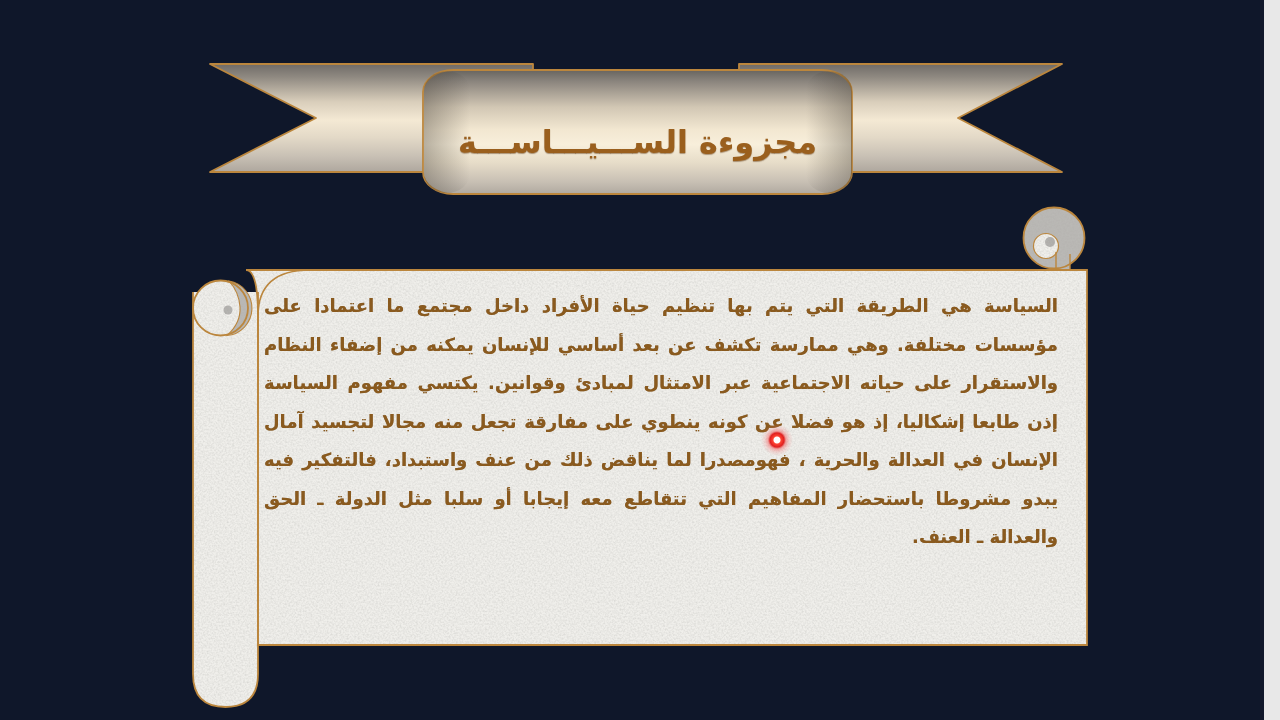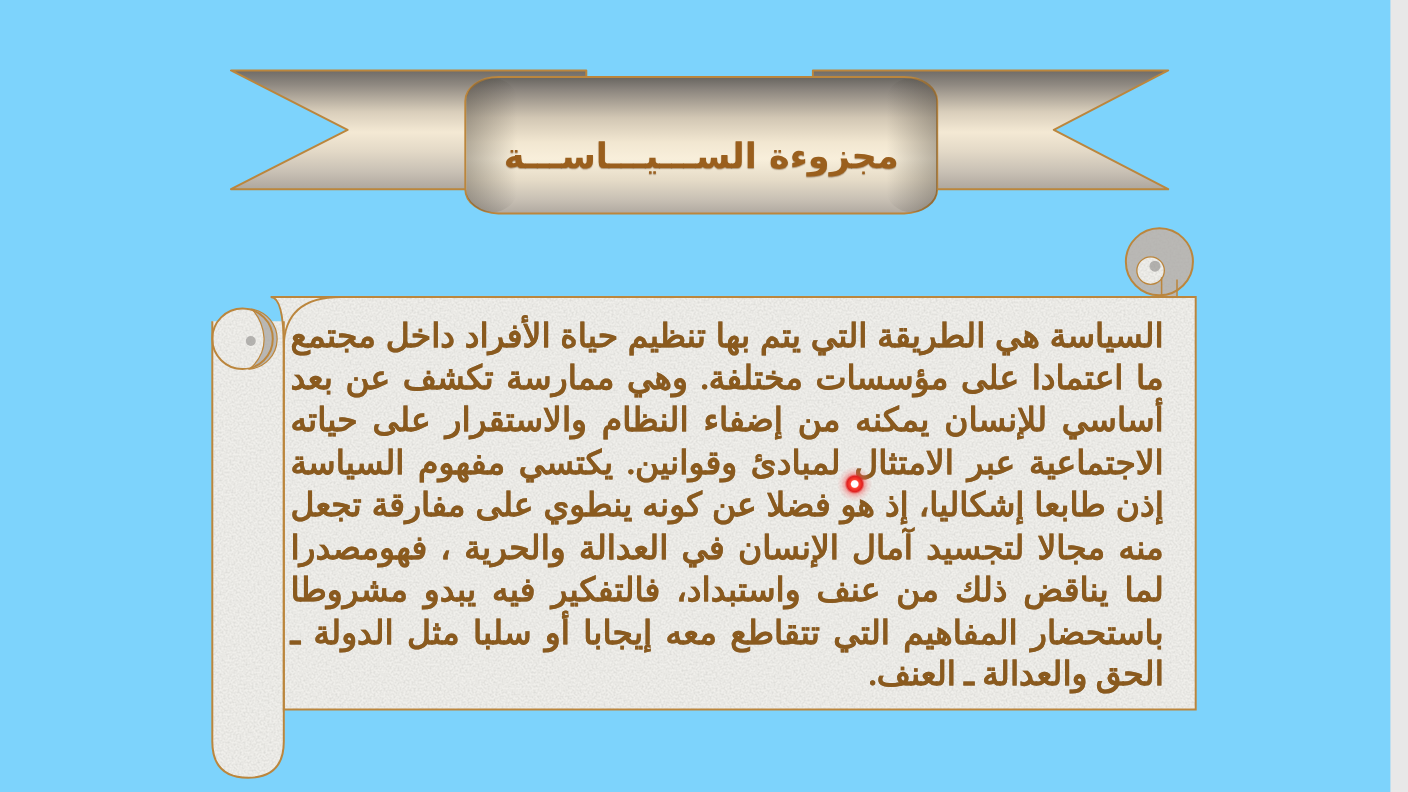--- a/index.html
+++ b/index.html
@@ -1,20 +1,20 @@
 <!DOCTYPE html>
 <html lang="ar"><head>
 <meta charset="utf-8">
 <style>
   html, body { margin: 0; padding: 0; background: #e8e8e8; }
   .stage {
     position: relative;
     width: 1264px;
     height: 720px;
-    background: #7dd3fc;
+    background: #0f172a;
     overflow: hidden;
     font-family: "DejaVu Sans", sans-serif;
   }
   .stage svg.graphics {
     position: absolute;
     left: 0; top: 0;
     width: 1280px; height: 720px;
   }
   .banner-title {
     position: absolute;
@@ -32,26 +32,25 @@
     text-shadow: 0 1px 1px rgba(90,48,8,0.45);
     white-space: nowrap;
   }
   .scroll-text {
     position: absolute;
     left: 264px; top: 287px;
     width: 794px; height: 318px;
     direction: rtl;
     unicode-bidi: plaintext;
     text-align: justify;
-    font-size: 30px;
+    font-size: 18px;
     line-height: 38.5px;
     font-weight: bold;
     color: #8a5a1e;
     text-shadow: 0 0 0.5px rgba(96,56,12,0.6);
-    font-family: Liberation Serif, serif;
   }
   .laser-dot {
     position: absolute;
     left: 761px; top: 424px;
     width: 32px; height: 32px;
     border-radius: 50%;
     background: radial-gradient(circle at 50% 50%,
       #ffffff 0px, #ffffff 3px,
       #ff4433 4px, #e02020 7px,
       rgba(243,80,80,0.45) 9px,

